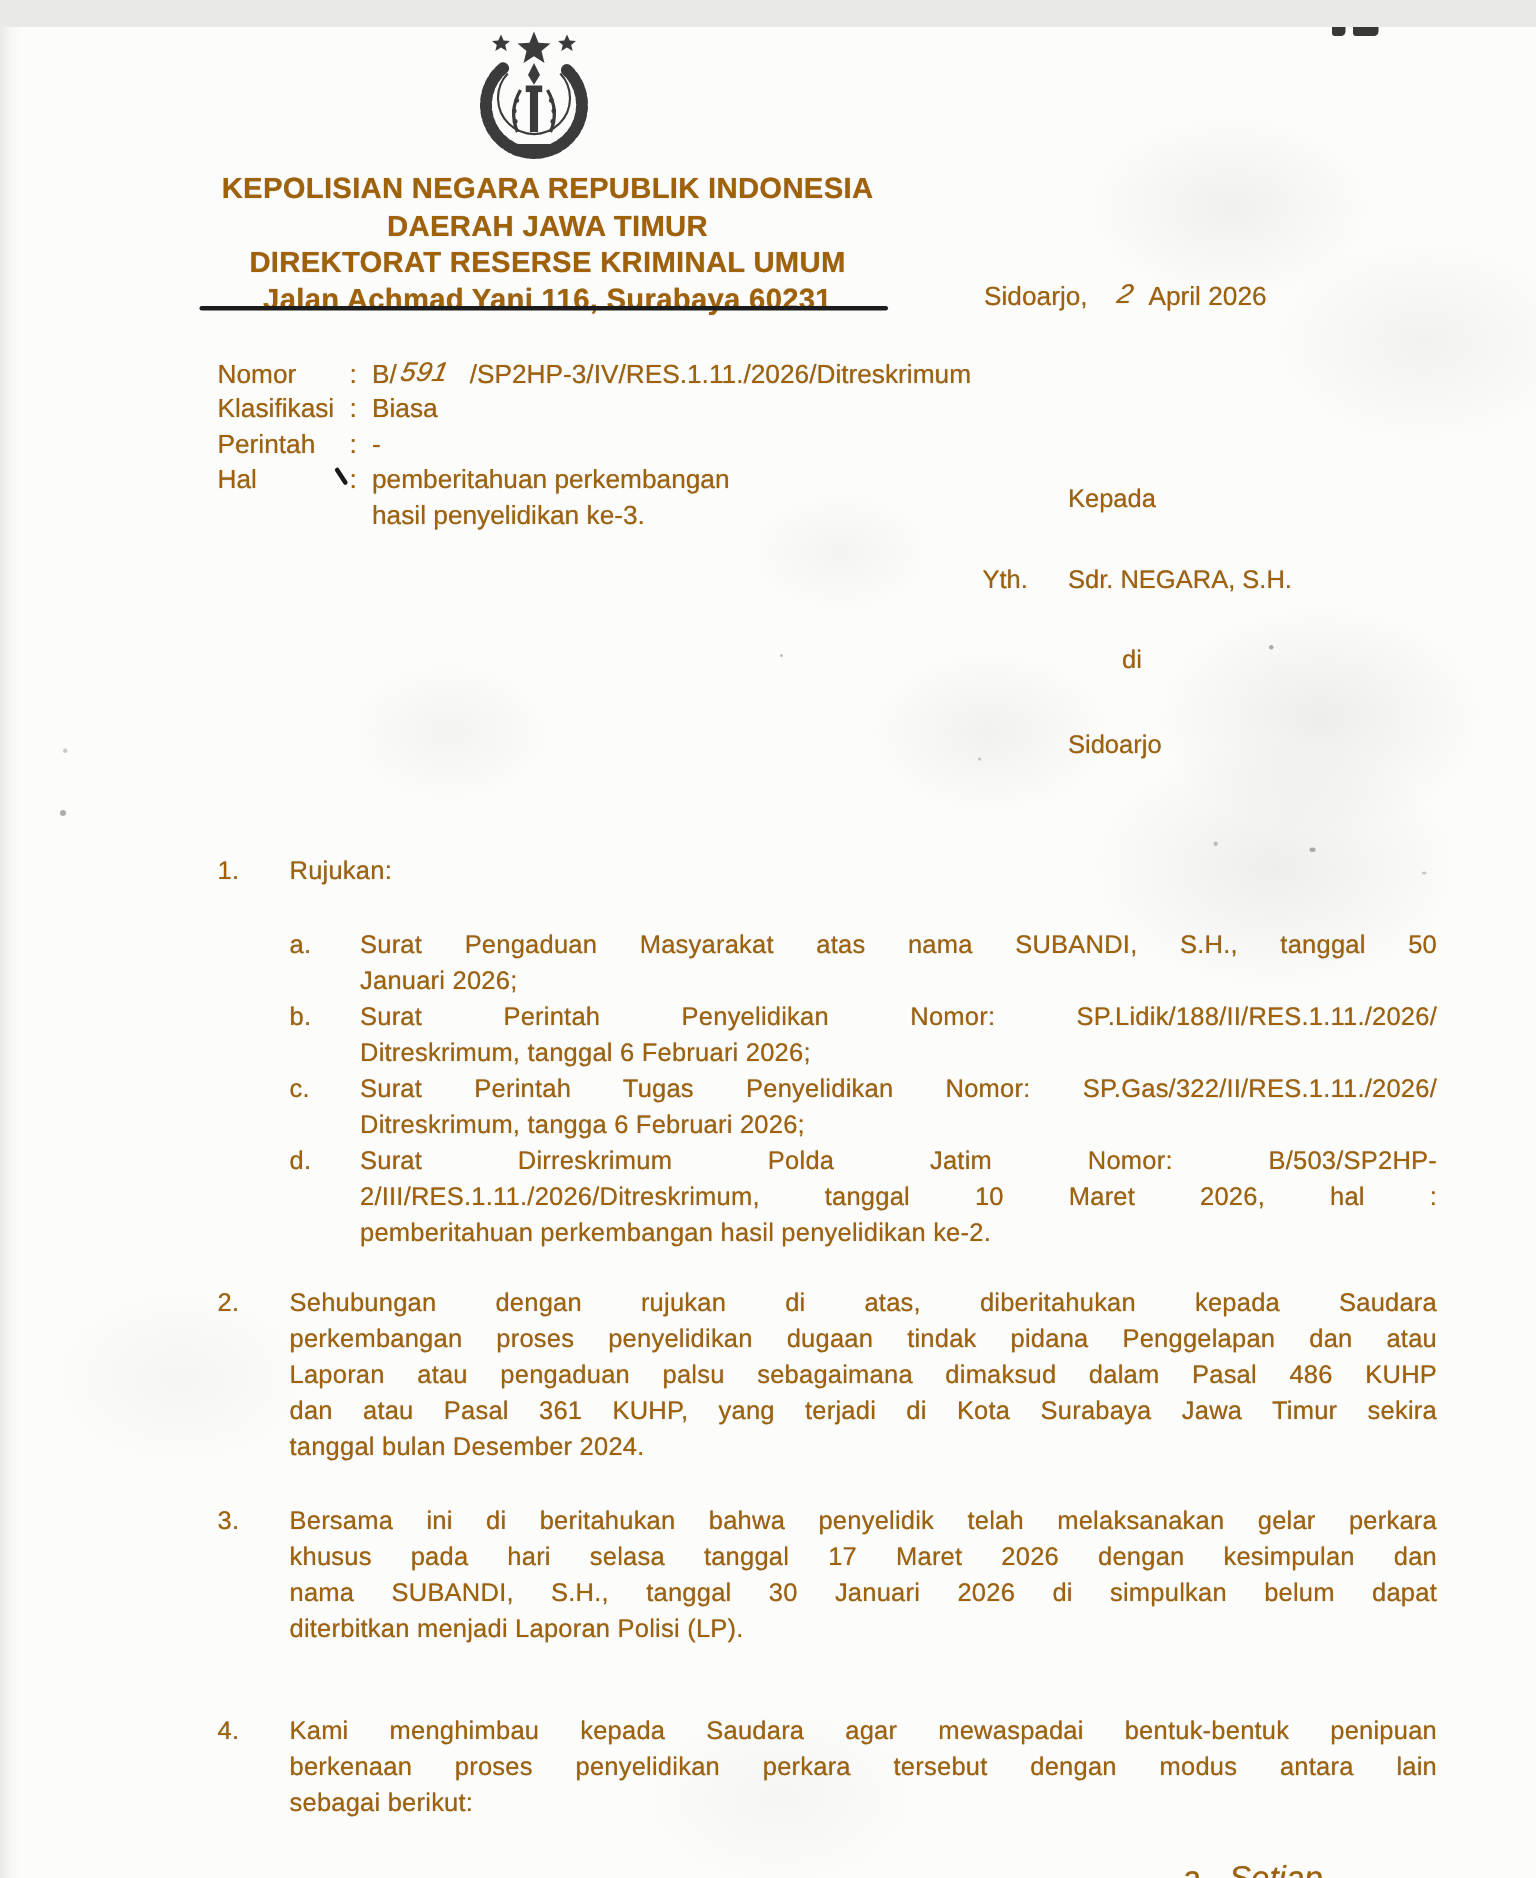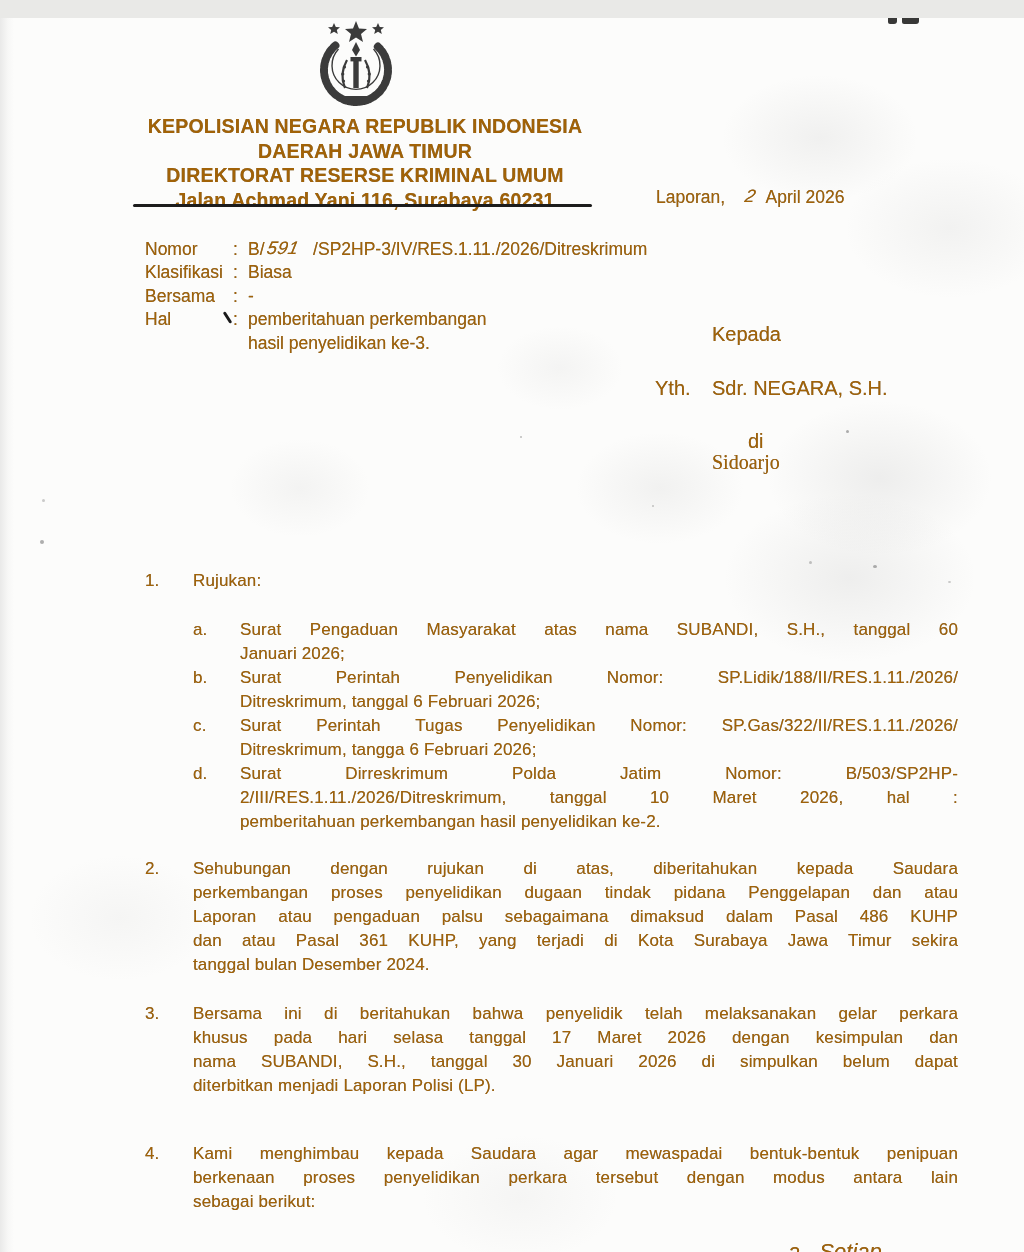--- a/index.html
+++ b/index.html
@@ -45,21 +45,21 @@
     font-size:18px;letter-spacing:.5px;
   }
   .dateline .hand{margin:0 10px 0 20px;}
   
   .meta{position:absolute;left:145px;top:220px;font-size:17.5px;line-height:23.4px;}
   .mrow{display:grid;grid-template-columns:88px 15px auto;}
   .nomorval .hand{margin:0 15px 0 2px;}
   .tick{position:absolute;left:226px;top:293px;width:3px;height:13px;background:#1a1a1a;
         border-radius:2px;transform:rotate(-33deg);}
   
-  .abs{position:absolute;font-size:20px;white-space:nowrap;}
+  .abs{position:absolute;font-size:17px;white-space:nowrap;}
   
   .bitem,.bsub{position:absolute;display:flex;font-size:17px;line-height:24px;letter-spacing:.15px;}
   .bitem{left:145px;}
   .bitem .num{width:48px;flex:none;}
   .bsub{left:193px;}
   .bsub .letter{width:47px;flex:none;}
   .w-item{width:765px;}
   .w-sub{width:718px;}
   .jline{text-align:justify;text-align-last:justify;}
   .jline.jlast{text-align-last:left;}
@@ -108,64 +108,64 @@
   </svg>
 
   <div class="letterhead">
     <div>KEPOLISIAN NEGARA REPUBLIK INDONESIA</div>
     <div>DAERAH JAWA TIMUR</div>
     <div>DIREKTORAT RESERSE KRIMINAL UMUM</div>
     <div>Jalan Achmad Yani 116, Surabaya 60231</div>
   </div>
   <div class="rule"></div>
 
-  <div class="dateline"><span>Laporan,</span><span class="hand">2</span><span>April 2026</span></div>
+  <div class="dateline"><span>Sidoarjo,</span><span class="hand">2</span><span>April 2026</span></div>
 
   <div class="meta">
     <div class="mrow">
       <span>Nomor</span>
       <span>:</span>
       <span class="nomorval"><span>B/</span><span class="hand">591</span><span>/SP2HP-3/IV/RES.1.11./2026/Ditreskrimum</span></span>
     </div>
     <div class="mrow">
       <span>Klasifikasi</span>
       <span>:</span>
       <span>Biasa</span>
     </div>
     <div class="mrow">
-      <span>Bersama</span>
+      <span>Perintah</span>
       <span>:</span>
       <span>-</span>
     </div>
     <div class="mrow">
       <span>Hal</span>
       <span>:</span>
       <span>
         <div>pemberitahuan perkembangan</div>
         <div>hasil penyelidikan ke-3.</div>
       </span>
     </div>
   </div>
   <div class="tick"></div>
 
   <span class="abs" style="left:712px;top:305px;">Kepada</span>
   <span class="abs" style="left:655px;top:359px;">Yth.</span>
   <span class="abs" style="left:712px;top:359px;">Sdr. NEGARA, S.H.</span>
   <span class="abs" style="left:748px;top:412px;">di</span>
-  <span class="abs" style="left:712px;top:433px;font-family:Liberation Serif, serif;">Sidoarjo</span>
+  <span class="abs" style="left:712px;top:469px;">Sidoarjo</span>
 
   <div class="bitem" style="top:551px;">
     <span class="num">1.</span>
     <span>Rujukan:</span>
   </div>
 
   <div class="bsub" style="top:600px;">
     <span class="letter">a.</span>
     <div class="w-sub">
-        <div class="jline">Surat Pengaduan Masyarakat atas nama SUBANDI, S.H., tanggal 60</div>
+        <div class="jline">Surat Pengaduan Masyarakat atas nama SUBANDI, S.H., tanggal 50</div>
         <div class="jline jlast">Januari 2026;</div>
       </div>
   </div>
   <div class="bsub" style="top:648px;">
     <span class="letter">b.</span>
     <div class="w-sub">
         <div class="jline">Surat Perintah Penyelidikan Nomor: SP.Lidik/188/II/RES.1.11./2026/</div>
         <div class="jline jlast">Ditreskrimum, tanggal 6 Februari 2026;</div>
       </div>
   </div>

